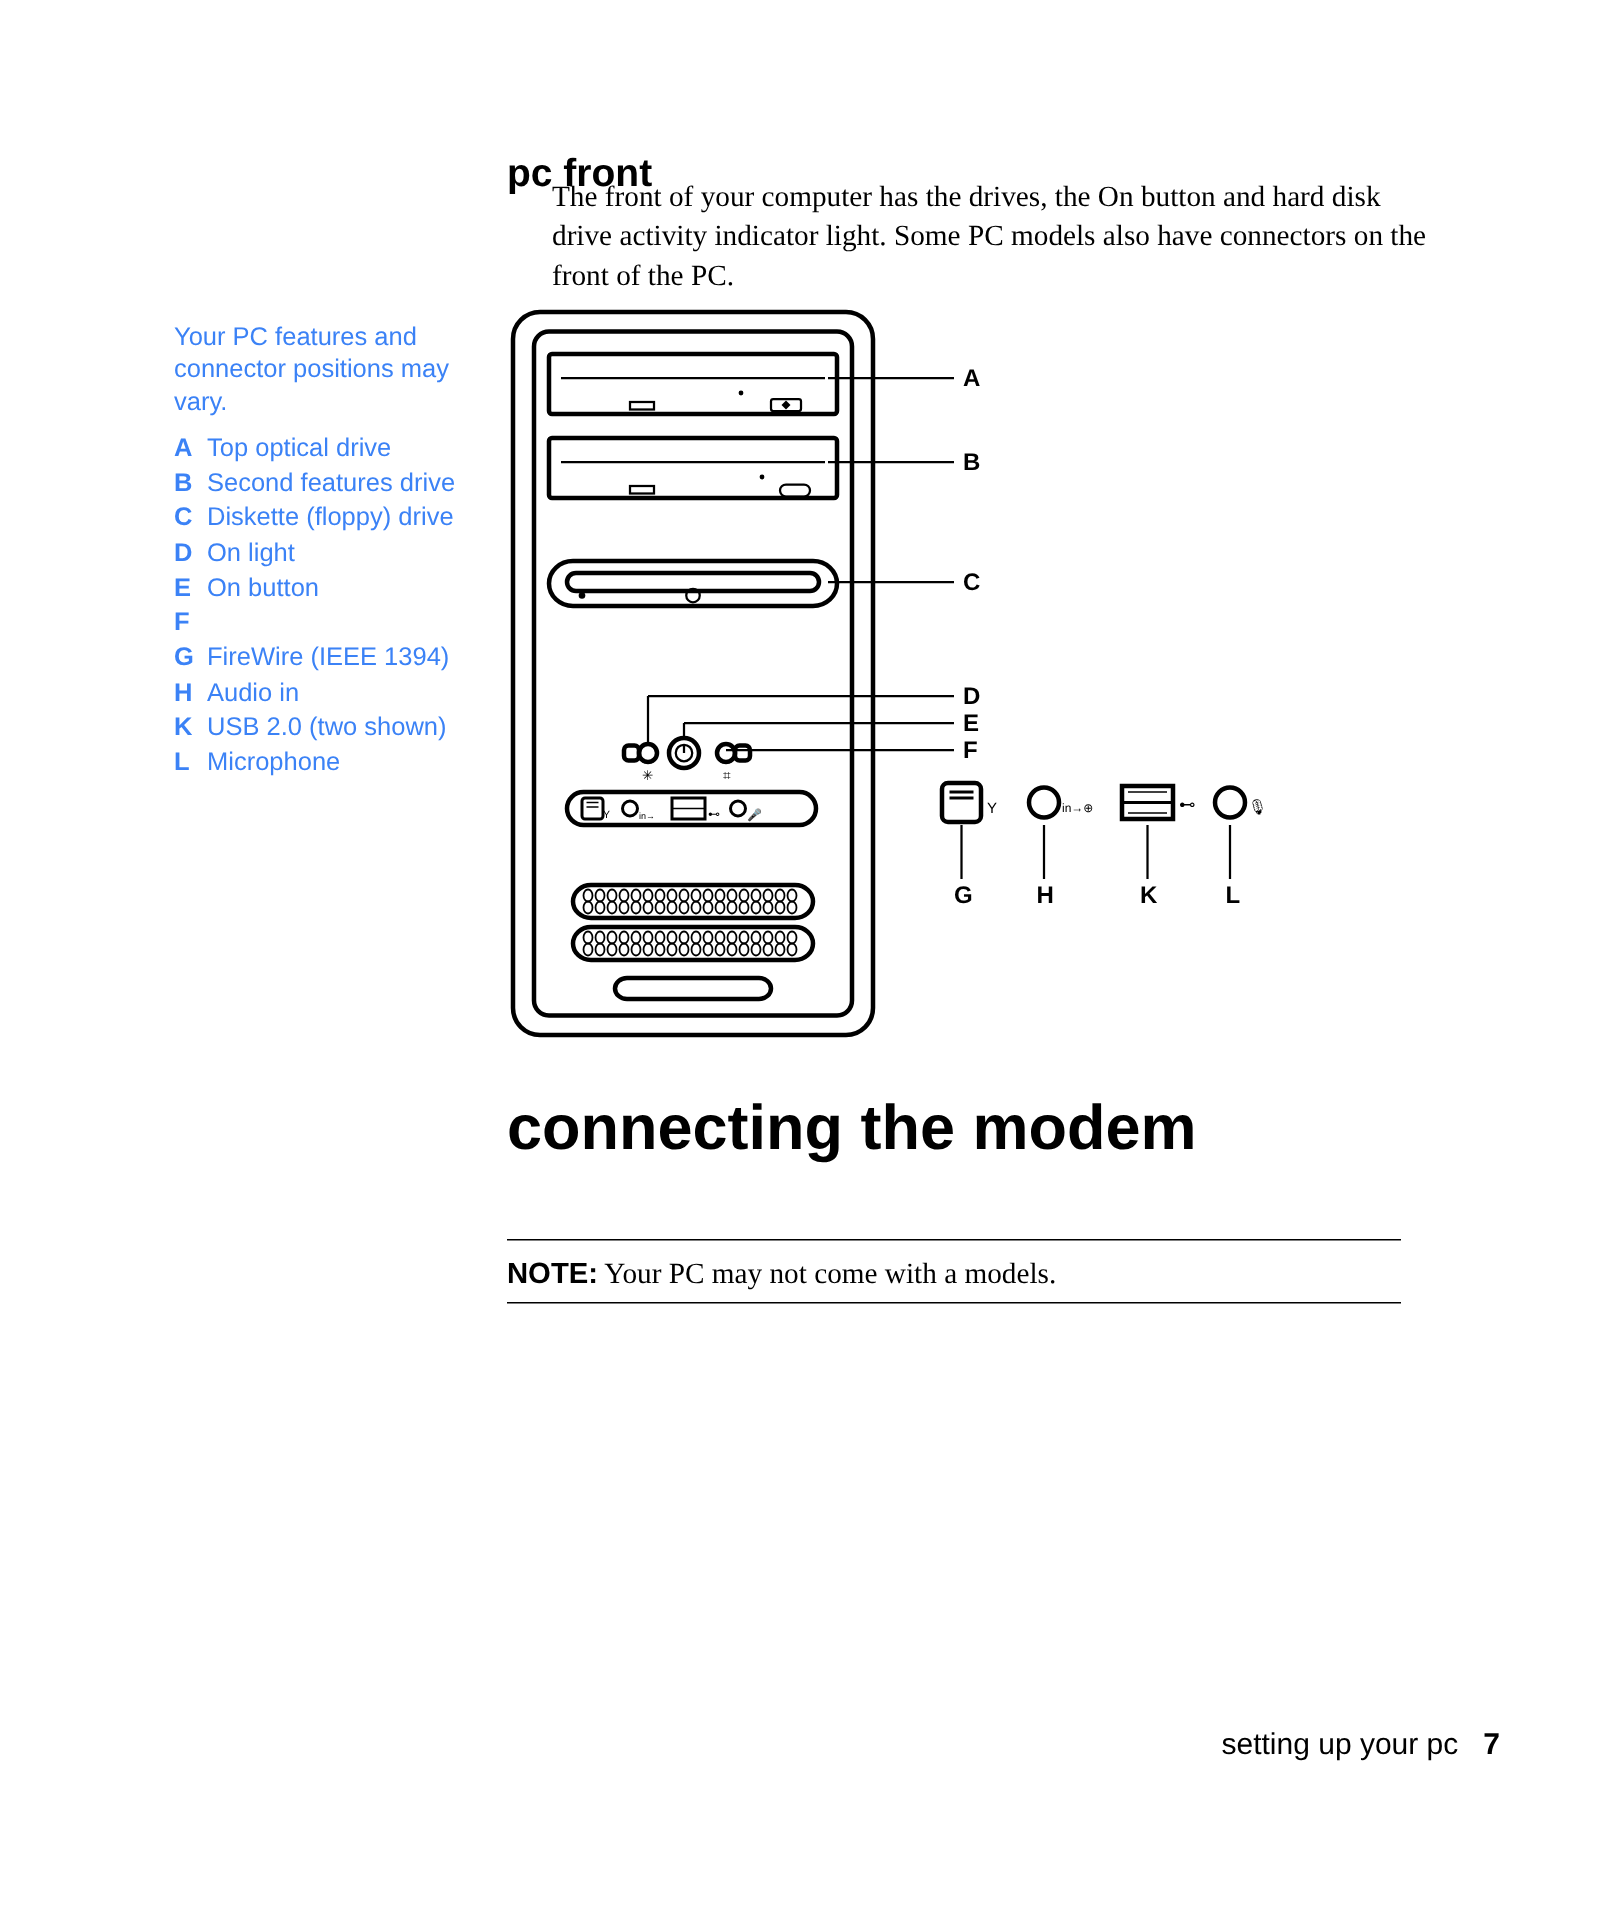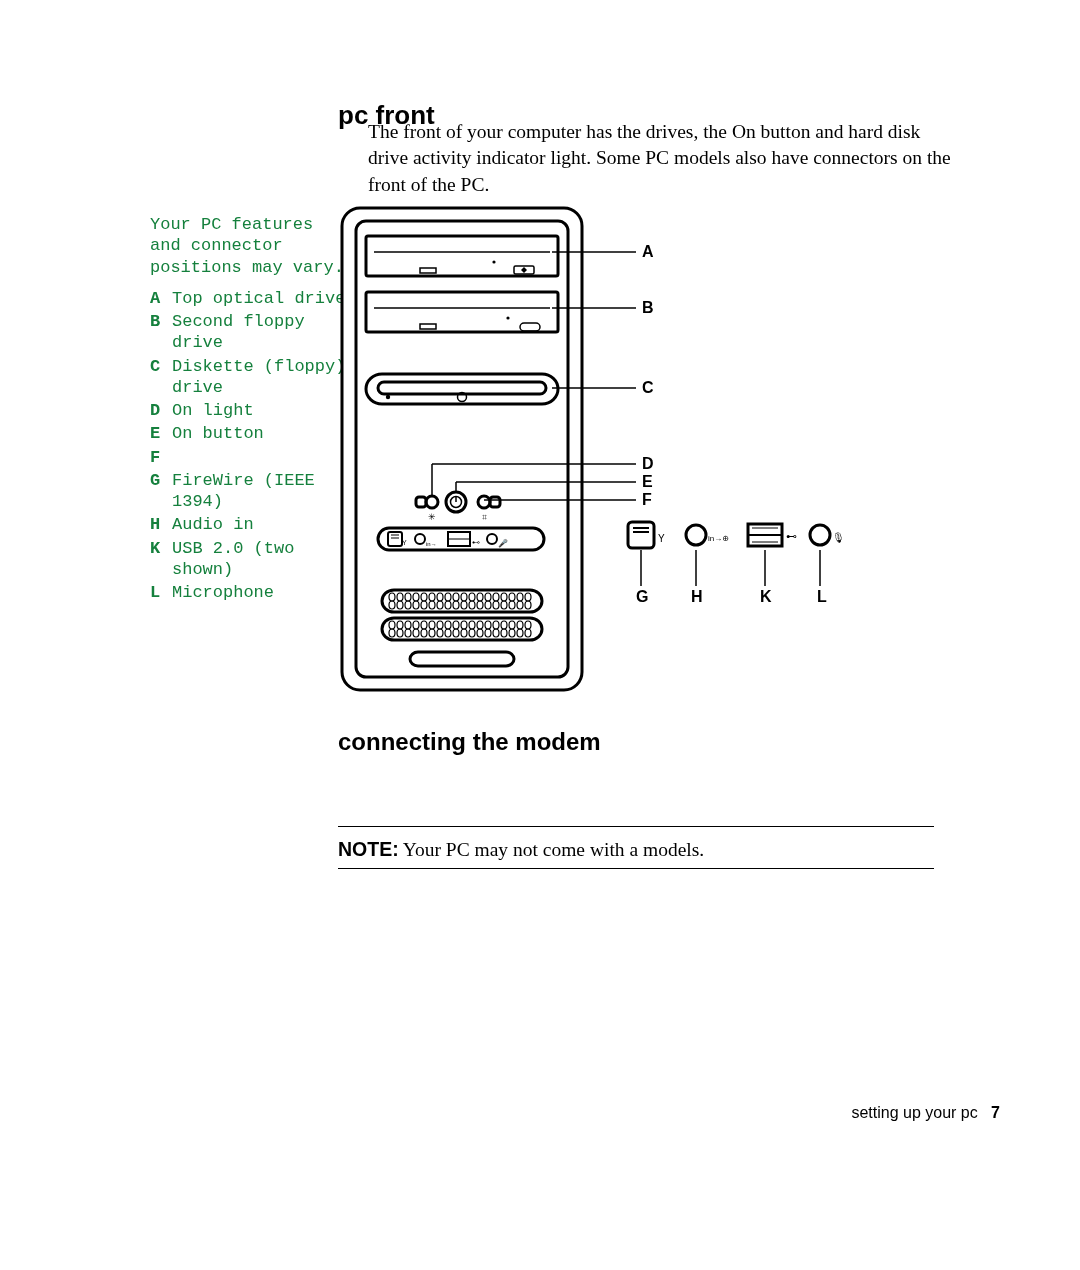--- a/index.html
+++ b/index.html
@@ -36,25 +36,24 @@
     line-height: 1.35;
     white-space: pre-line;
     margin-left: 30px;
   }
   
   .sidebar {
     position: absolute;
     left: 116px;
     top: 214px;
     width: 198px;
-    font-family: Liberation Mono, monospace;
+    font-family: Liberation Sans, sans-serif;
     font-size: 17px;
     line-height: 1.25;
-    color: #15803d;
-    margin-left: 34px;
+    color: #3b82f6;
   }
   .sidebar .intro { margin-bottom: 10px; }
   .legend-row { display: flex; margin-bottom: 2px; }
   .legend-letter { width: 22px; font-weight: 700; flex: none; }
   .legend-text { flex: 1; }
   
   .diagram-wrap {
     position: absolute;
     left: 338px;
     top: 204px;
@@ -62,21 +61,21 @@
     height: 500px;
   }
   .diagram-wrap svg { width: 100%; height: 100%; }
   
   .h2 {
     position: absolute;
     left: 338px;
     top: 728px;
     font-family: Arial, Helvetica, sans-serif;
     font-weight: 700;
-    font-size: 24px;
+    font-size: 42px;
   }
   .p2 {
     position: absolute;
     left: 338px;
     top: 772px;
     width: 596px;
     font-family: Georgia, 'Times New Roman', serif;
     font-size: 19.5px;
     line-height: 1.35;
   }
@@ -87,46 +86,46 @@
     top: 838px;
     width: 596px;
     font-family: Georgia, 'Times New Roman', serif;
     font-size: 19.5px;
   }
   .note-row b { font-family: Arial, Helvetica, sans-serif; font-weight: 700; margin-top: 10px; }
   
   .footer {
     position: absolute;
     left: 0;
-    top: 1104px;
+    top: 1152px;
     width: 1000px;
     text-align: right;
     font-family: Arial, Helvetica, sans-serif;
-    font-size: 16px;
+    font-size: 20px;
   }
   .footer b { font-weight: 700; }
 </style>
 </head>
 <body>
 
 <div class="page">
 
   <div class="section-title">pc front</div>
   <div class="section-body">The front of your computer has the drives, the On button and hard disk drive activity indicator light. Some PC models also have connectors on the front of the PC.</div>
 
   <div class="sidebar">
     <div class="intro">Your PC features and connector positions may vary.</div>
     <div id="legend-list">
         <div class="legend-row">
           <div class="legend-letter">A</div>
           <div class="legend-text">Top optical drive</div>
         </div>
         <div class="legend-row">
           <div class="legend-letter">B</div>
-          <div class="legend-text">Second floppy drive</div>
+          <div class="legend-text">Second features drive</div>
         </div>
         <div class="legend-row">
           <div class="legend-letter">C</div>
           <div class="legend-text">Diskette (floppy) drive</div>
         </div>
         <div class="legend-row">
           <div class="legend-letter">D</div>
           <div class="legend-text">On light</div>
         </div>
         <div class="legend-row">

